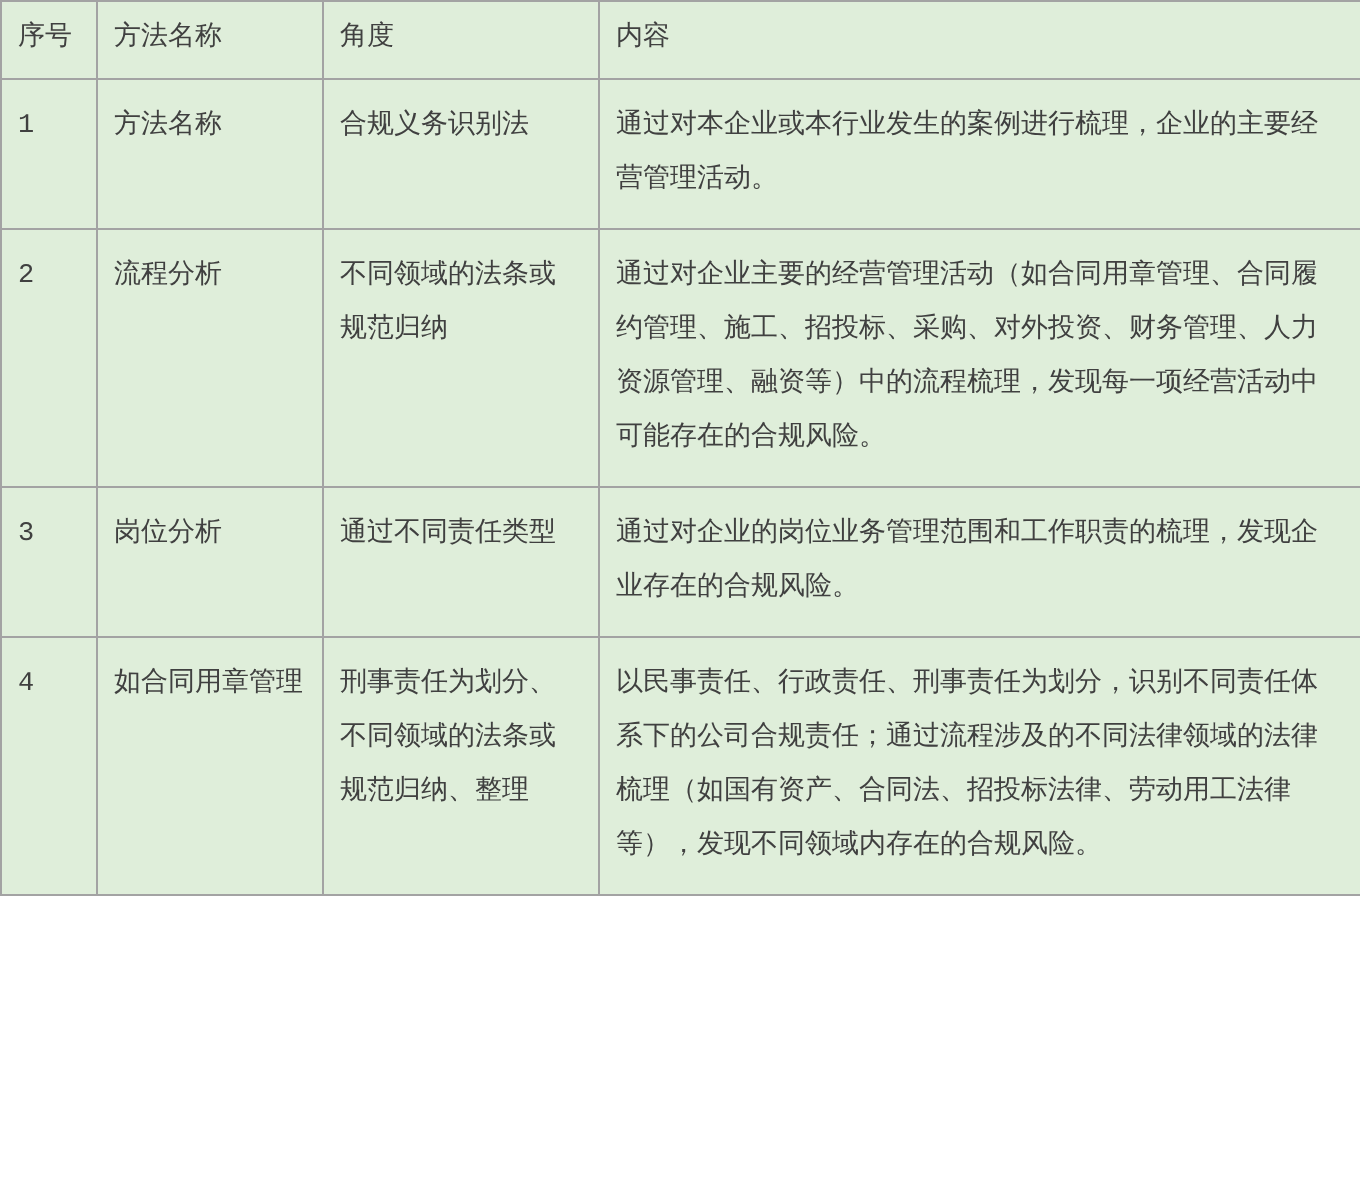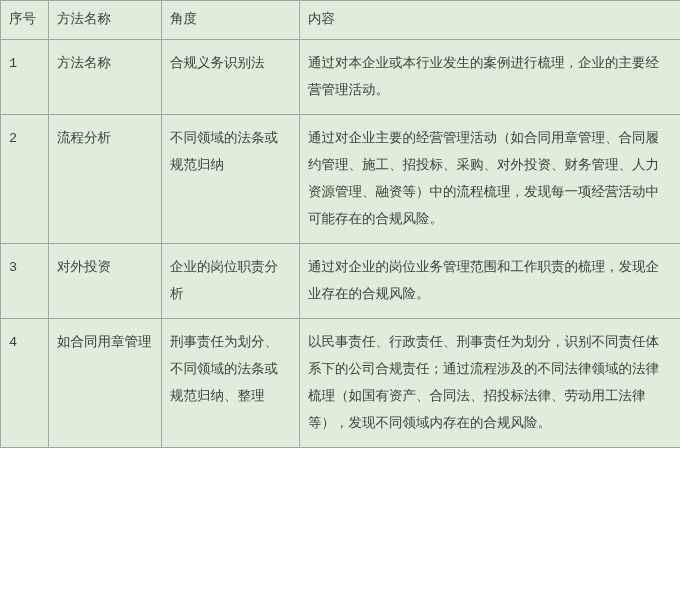--- a/index.html
+++ b/index.html
@@ -110,24 +110,24 @@
         <td class="col-content">
             <span class="cell-text">通过对企业主要的经营管理活动（如合同用章管理、合同履约管理、施工、招投标、采购、对外投资、财务管理、人力资源管理、融资等）中的流程梳理，发现每一项经营活动中可能存在的合规风险。</span>
           </td>
       </tr>
 
       <tr>
         <td class="col-no">
             <span class="cell-text">3</span>
           </td>
         <td class="col-name">
-            <span class="cell-text">对外投资</span>
+            <span class="cell-text">岗位分析</span>
           </td>
         <td class="col-angle">
-            <span class="cell-text">企业的岗位职责分析</span>
+            <span class="cell-text">通过不同责任类型</span>
           </td>
         <td class="col-content">
             <span class="cell-text">通过对企业的岗位业务管理范围和工作职责的梳理，发现企业存在的合规风险。</span>
           </td>
       </tr>
 
       <tr>
         <td class="col-no">
             <span class="cell-text">4</span>
           </td>

